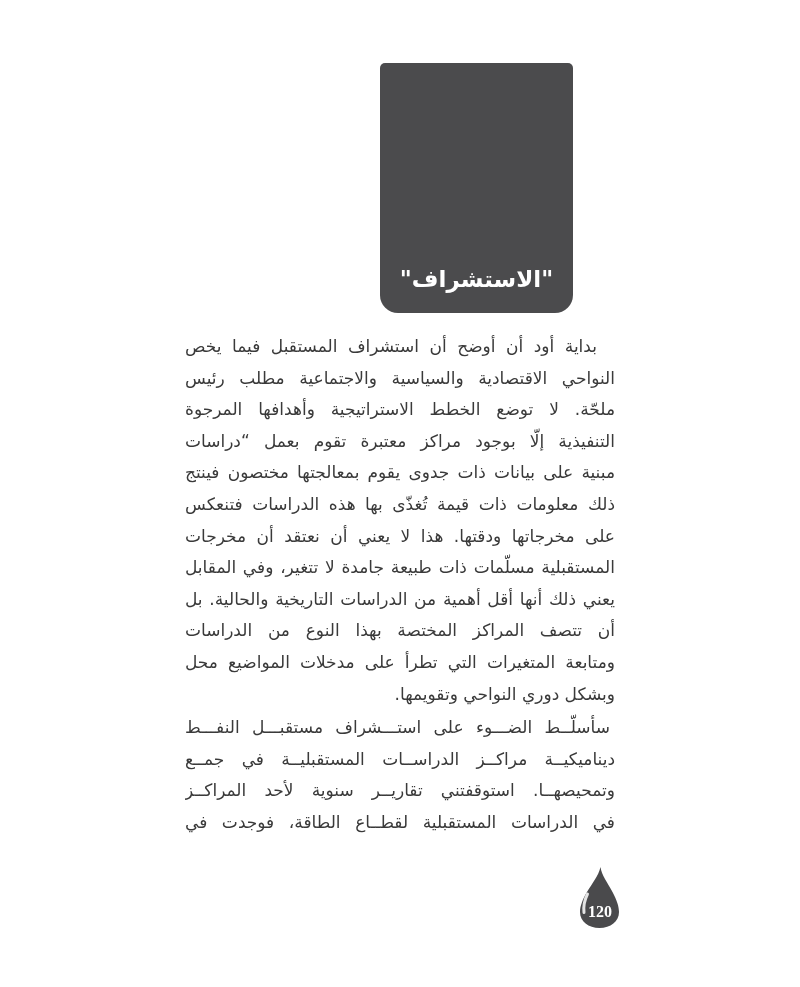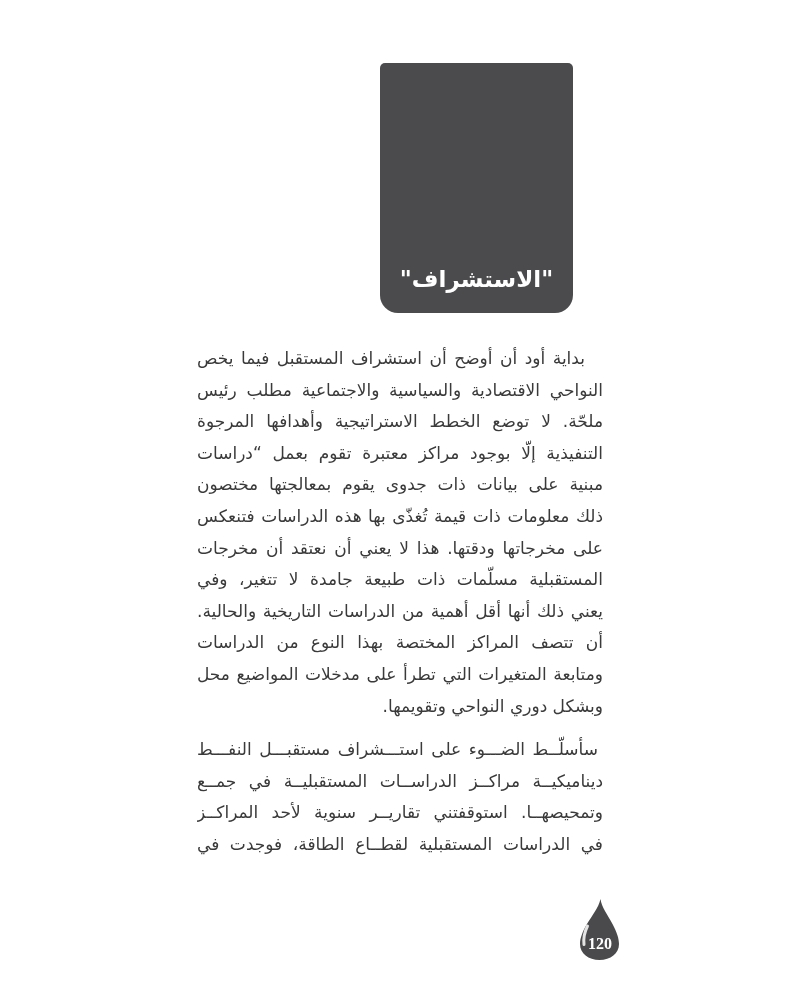--- a/index.html
+++ b/index.html
@@ -37,39 +37,39 @@
   .body-text {
     position: absolute;
     right: 185px; top: 331px;
     width: 430px;
     direction: rtl;
     color: #3a3a3a;
     font-size: 17px;
     line-height: 31.6px;
     text-align: justify;
   }
-  .para { margin: 12px; }
+  .para { margin: 0; }
   .para + .para { margin-top: 2px; }
   .line {
     text-align: justify;
     text-align-last: justify;
     white-space: normal;
     overflow: hidden;
     height: 31.6px;
   }
   .line.last-line {
     text-align-last: right;
   }
   .indent-lg { text-indent: 18px; }
   .indent-sm { text-indent: 5px; }
 
   
   .droplet-wrap {
     position: absolute;
-    left: 578px; top: 898px;
+    left: 578px; top: 866px;
     width: 42px; height: 63px;
   }
   .droplet-wrap svg { display: block; }
   .droplet-number {
     font-family: "Liberation Serif", "DejaVu Serif", serif;
     font-weight: bold;
     font-size: 16px;
     fill: #ffffff;
   }
 </style>

